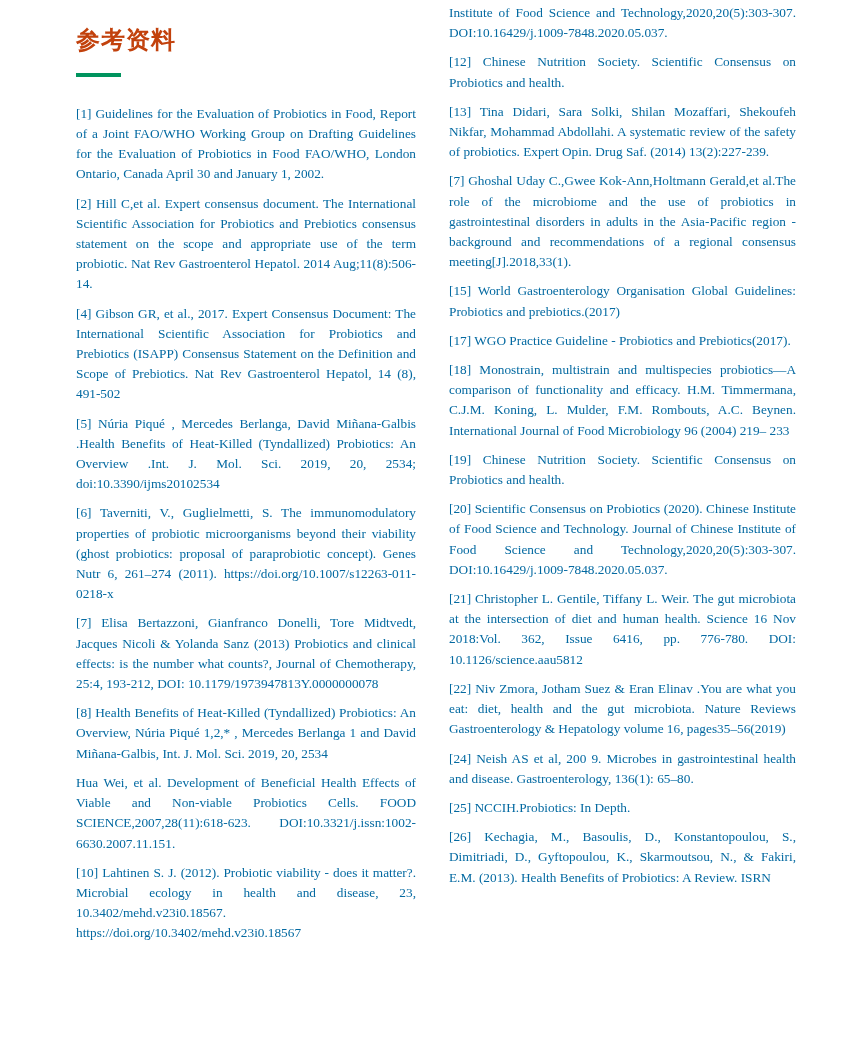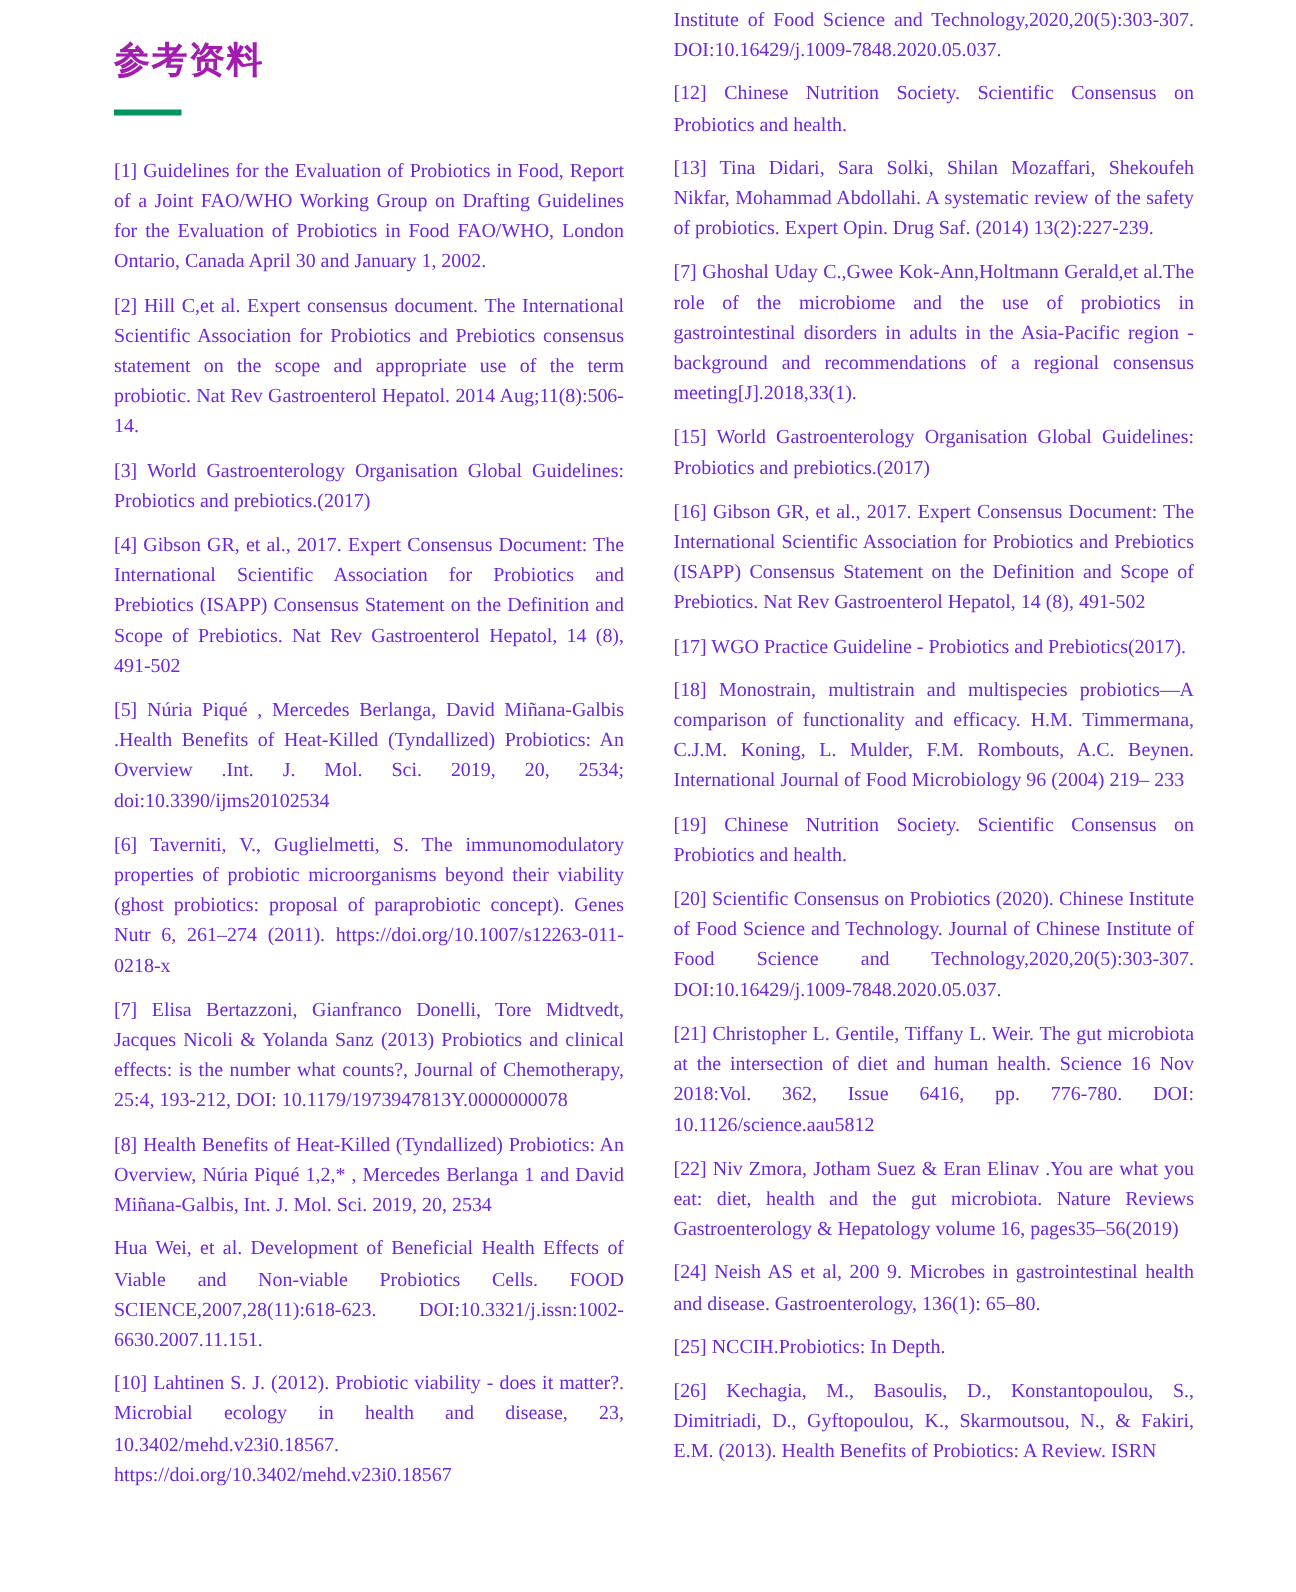--- a/index.html
+++ b/index.html
@@ -18,71 +18,69 @@
     padding-right: 68px;
     gap: 33px;
   }
   .col { flex: 0 0 auto; }
   .col-left  { width: 340px; padding-top: 26px; }
   .col-right { width: 347px; padding-top: 3px; }
   .page-title {
     font-family: "DejaVu Sans", "Liberation Sans", sans-serif;
     font-size: 24px;
     font-weight: bold;
-    color: #a21caf;
+    color: #c2410c;
     letter-spacing: 1px;
     line-height: 1.2;
   }
   .title-rule {
     width: 45px;
     height: 4px;
     background: #00945e;
     margin-top: 18px;
     margin-bottom: 27px;
   }
   .ref {
     font-size: 13.3px;
     line-height: 20.2px;
-    color: #6d28d9;
+    color: #0369a1;
     text-align: justify;
     margin: 0 0 9px 0;
     word-break: break-word;
   }
 </style>
 </head>
 <body>
 
 <div class="page">
   <div class="columns">
 
     <div class="col col-left">
       <header>
         <h1 class="page-title">参考资料</h1>
         <div class="title-rule"></div>
       </header>
       <p class="ref">[1] Guidelines for the Evaluation of Probiotics in Food, Report of a Joint FAO/WHO Working Group on Drafting Guidelines for the Evaluation of Probiotics in Food FAO/WHO, London Ontario, Canada April 30 and January 1, 2002.</p>
       <p class="ref">[2] Hill C,et al. Expert consensus document. The International Scientific Association for Probiotics and Prebiotics consensus statement on the scope and appropriate use of the term probiotic. Nat Rev Gastroenterol Hepatol. 2014 Aug;11(8):506-14.</p>
-      <p class="ref">[3] World Gastroenterology Organisation Global Guidelines: Probiotics and prebiotics.(2017)</p>
       <p class="ref">[4] Gibson GR, et al., 2017. Expert Consensus Document: The International Scientific Association for Probiotics and Prebiotics (ISAPP) Consensus Statement on the Definition and Scope of Prebiotics. Nat Rev Gastroenterol Hepatol, 14 (8), 491-502</p>
       <p class="ref">[5] Núria Piqué , Mercedes Berlanga, David Miñana-Galbis .Health Benefits of Heat-Killed (Tyndallized) Probiotics: An Overview .Int. J. Mol. Sci. 2019, 20, 2534; doi:10.3390/ijms20102534</p>
       <p class="ref">[6] Taverniti, V., Guglielmetti, S. The immunomodulatory properties of probiotic microorganisms beyond their viability (ghost probiotics: proposal of paraprobiotic concept). Genes Nutr 6, 261–274 (2011). https://doi.org/10.1007/s12263-011-0218-x</p>
       <p class="ref">[7] Elisa Bertazzoni, Gianfranco Donelli, Tore Midtvedt, Jacques Nicoli &amp; Yolanda Sanz (2013) Probiotics and clinical effects: is the number what counts?, Journal of Chemotherapy, 25:4, 193-212, DOI: 10.1179/1973947813Y.0000000078</p>
       <p class="ref">[8] Health Benefits of Heat-Killed (Tyndallized) Probiotics: An Overview, Núria Piqué 1,2,* , Mercedes Berlanga 1 and David Miñana-Galbis, Int. J. Mol. Sci. 2019, 20, 2534</p>
       <p class="ref">Hua Wei, et al. Development of Beneficial Health Effects of Viable and Non-viable Probiotics Cells. FOOD SCIENCE,2007,28(11):618-623. DOI:10.3321/j.issn:1002-6630.2007.11.151.</p>
       <p class="ref">[10] Lahtinen S. J. (2012). Probiotic viability - does it matter?. Microbial ecology in health and disease, 23, 10.3402/mehd.v23i0.18567. https://doi.org/10.3402/mehd.v23i0.18567</p>
 
     </div>
 
     <div class="col col-right">
       <p class="ref">Institute of Food Science and Technology,2020,20(5):303-307. DOI:10.16429/j.1009-7848.2020.05.037.</p>
       <p class="ref">[12] Chinese Nutrition Society. Scientific Consensus on Probiotics and health.</p>
       <p class="ref">[13] Tina Didari, Sara Solki, Shilan Mozaffari, Shekoufeh Nikfar, Mohammad Abdollahi. A systematic review of the safety of probiotics. Expert Opin. Drug Saf. (2014) 13(2):227-239.</p>
       <p class="ref">[7] Ghoshal Uday C.,Gwee Kok-Ann,Holtmann Gerald,et al.The role of the microbiome and the use of probiotics in gastrointestinal disorders in adults in the Asia-Pacific region - background and recommendations of a regional consensus meeting[J].2018,33(1).</p>
       <p class="ref">[15] World Gastroenterology Organisation Global Guidelines: Probiotics and prebiotics.(2017)</p>
-      <p class="ref">[16] Gibson GR, et al., 2017. Expert Consensus Document: The International Scientific Association for Probiotics and Prebiotics (ISAPP) Consensus Statement on the Definition and Scope of Prebiotics. Nat Rev Gastroenterol Hepatol, 14 (8), 491-502</p>
       <p class="ref">[17] WGO Practice Guideline - Probiotics and Prebiotics(2017).</p>
       <p class="ref">[18] Monostrain, multistrain and multispecies probiotics—A comparison of functionality and efficacy. H.M. Timmermana, C.J.M. Koning, L. Mulder, F.M. Rombouts, A.C. Beynen. International Journal of Food Microbiology 96 (2004) 219– 233</p>
       <p class="ref">[19] Chinese Nutrition Society. Scientific Consensus on Probiotics and health.</p>
       <p class="ref">[20]  Scientific Consensus on Probiotics (2020). Chinese Institute of Food Science and Technology. Journal of Chinese Institute of Food Science and Technology,2020,20(5):303-307. DOI:10.16429/j.1009-7848.2020.05.037.</p>
       <p class="ref">[21] Christopher L. Gentile, Tiffany L. Weir. The gut microbiota at the intersection of diet and human health. Science  16 Nov 2018:Vol. 362, Issue 6416, pp. 776-780. DOI: 10.1126/science.aau5812</p>
       <p class="ref">[22] Niv Zmora, Jotham Suez &amp; Eran Elinav .You are what you eat: diet, health and the gut microbiota. Nature Reviews Gastroenterology &amp; Hepatology volume 16, pages35–56(2019)</p>
       <p class="ref">[24] Neish AS et al, 200 9. Microbes in gastrointestinal health and disease. Gastroenterology, 136(1): 65–80.</p>
       <p class="ref">[25] NCCIH.Probiotics: In Depth.</p>
       <p class="ref">[26] Kechagia, M., Basoulis, D., Konstantopoulou, S., Dimitriadi, D., Gyftopoulou, K., Skarmoutsou, N., &amp; Fakiri, E.M. (2013). Health Benefits of Probiotics: A Review. ISRN</p>
     </div>

